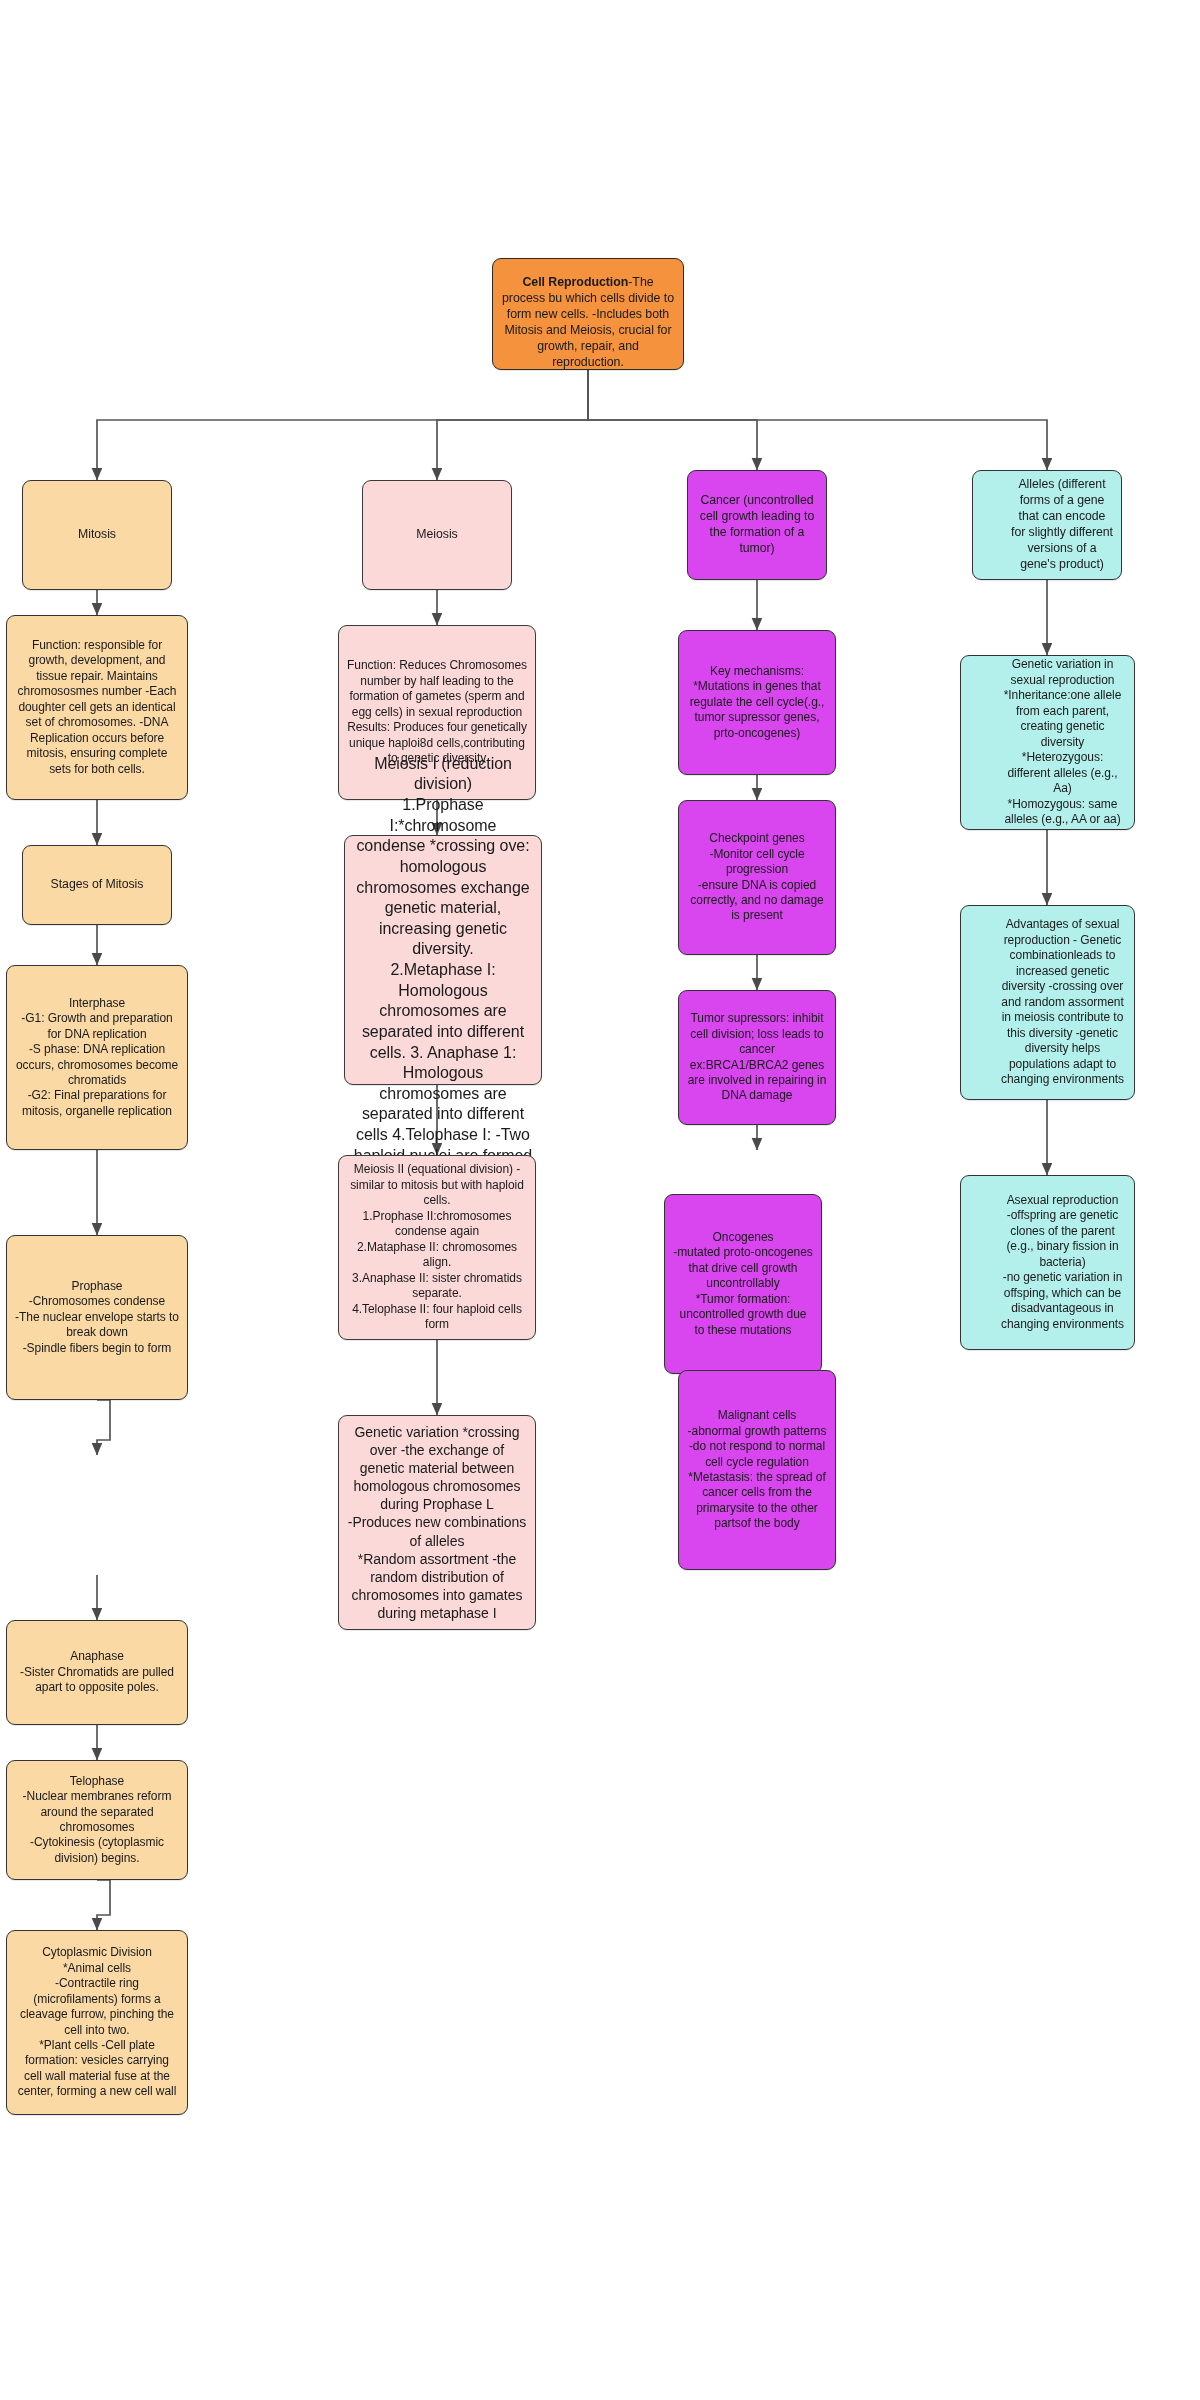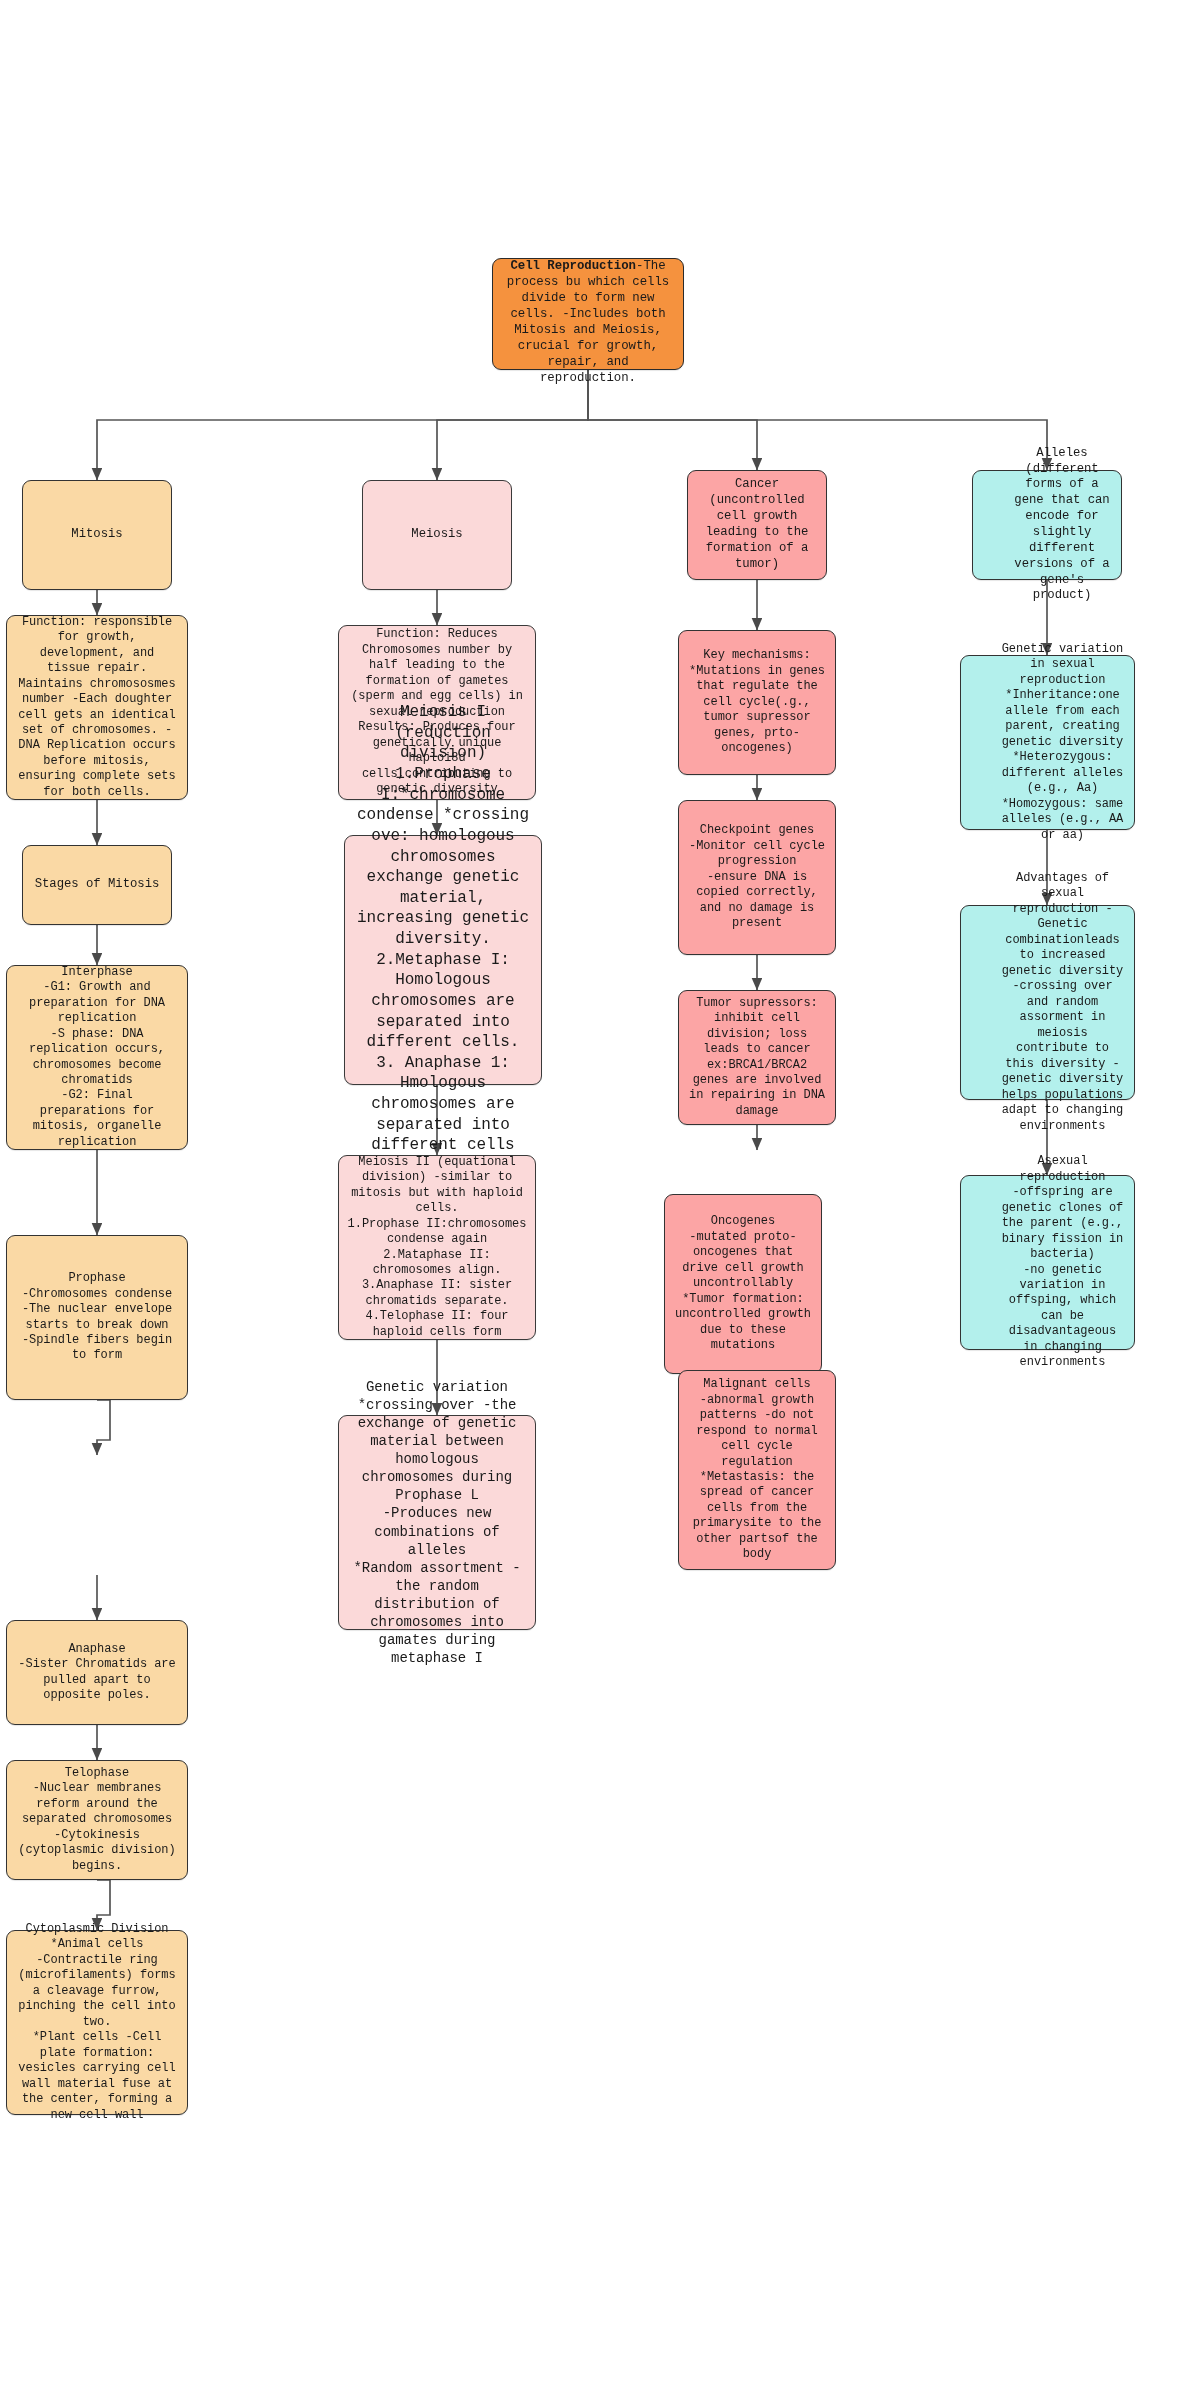--- a/index.html
+++ b/index.html
@@ -21,27 +21,26 @@
     display:flex;
     align-items:center;
     justify-content:center;
     text-align:center;
     padding:7px 8px;
     font-size:12.3px;
     line-height:1.29;
     white-space:pre-line;
     letter-spacing:-0.05px;
     box-shadow:0 1px 1px rgba(0,0,0,0.10);
-    font-family:Liberation Mono, monospace;
   }
   .root{background:#f5923e;border-color:#2b2b2b;font-size:12.4px;}
   .root b{font-weight:bold;}
   .orange{background:#fad9a5;border-color:#333333;}
   .pink{background:#fbd9d9;border-color:#3a3a3a;}
-  .green{background:#fca5a5;border-color:#333333;}
+  .green{background:#d946ef;border-color:#333333;}
   .cyan{background:#b3f0ec;border-color:#333333;padding-left:38px;}
 </style>
 </head>
 <body>
 
 <div id="canvas">
 
   <svg id="edges" viewBox="0 0 1200 2400">
     <defs>
       <marker id="arrow" markerWidth="9" markerHeight="9" refX="7.2" refY="3.2" orient="auto">

